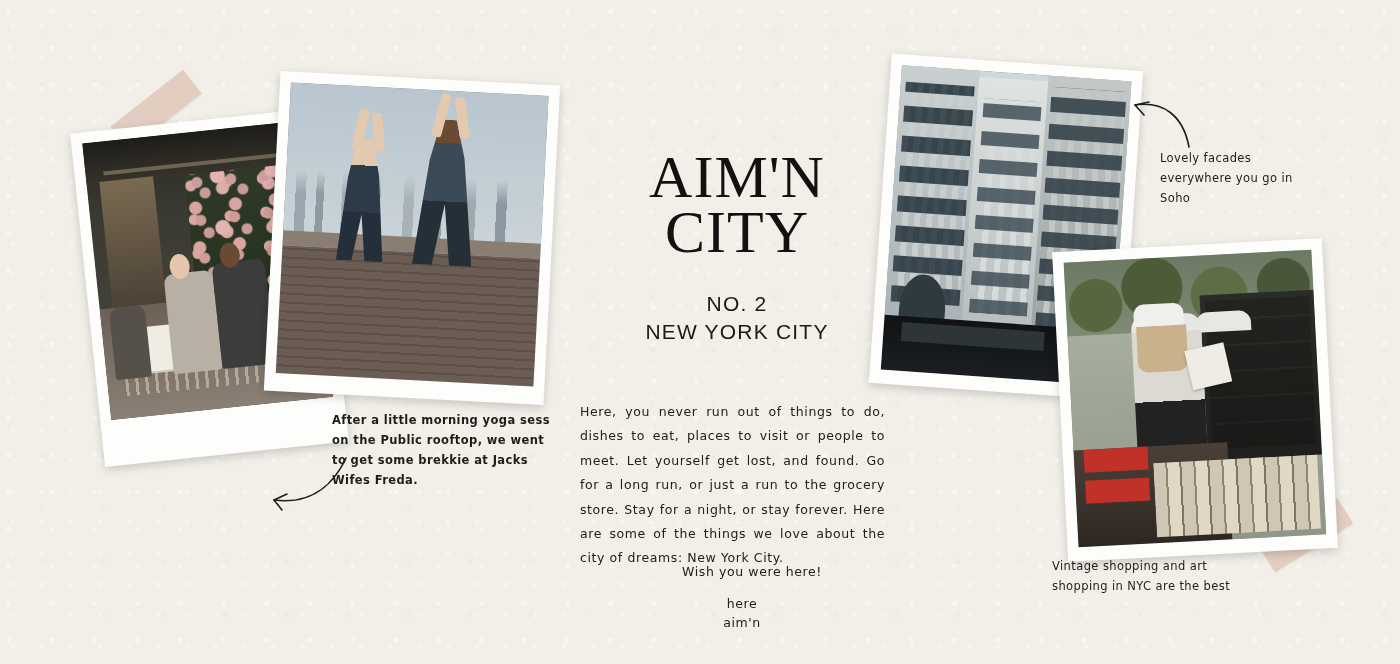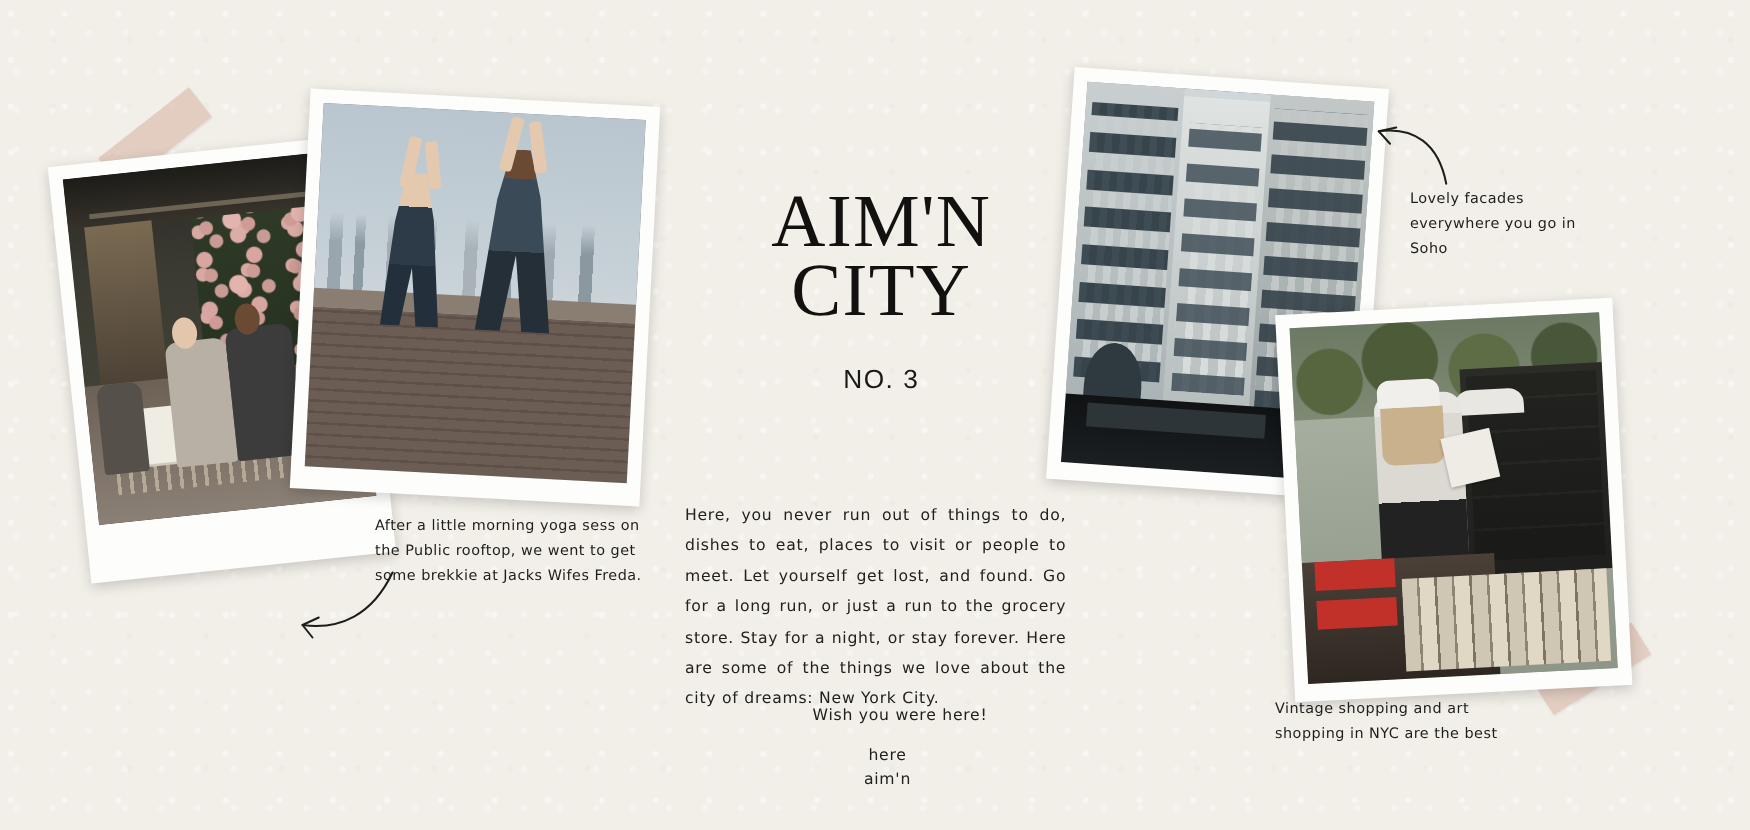--- a/index.html
+++ b/index.html
@@ -14,21 +14,21 @@
   
   .paper-texture{
     position:absolute; inset:0;
     background-image:
       radial-gradient(circle at 20% 30%, rgba(255,255,255,.55) 0 2px, transparent 3px),
       radial-gradient(circle at 70% 60%, rgba(0,0,0,.02) 0 2px, transparent 3px),
       radial-gradient(circle at 45% 85%, rgba(255,255,255,.4) 0 2px, transparent 3px);
     background-size:43px 37px, 61px 53px, 29px 31px;
     opacity:.8; pointer-events:none;
   }
-  .stage { position:absolute; inset:0; }
+  .stage { position:absolute; inset:0;margin-left:32px; }
 
   
   .polaroid {
     position:absolute;
     background:#fdfdfb;
     box-shadow:0 3px 10px rgba(0,0,0,.18);
     padding:12px 12px 12px 12px;
   }
   .polaroid .photo {
     width:100%; height:100%;
@@ -203,21 +203,21 @@
   .body-copy{
     position:absolute; left:548px; top:400px; width:305px;
     text-align:justify;
   }
   .wish{ position:absolute; left:620px; top:560px; width:200px; text-align:center; }
   .sign-off{ position:absolute; left:640px; top:595px; width:140px; text-align:center; line-height:1.5; }
 
   
   .caption{ position:absolute; font-family:"DejaVu Sans", sans-serif; font-size:11.5px;
     line-height:1.75; color:#1d1d1a; letter-spacing:.4px; }
-  #cap1{ left:300px; top:410px; width:230px; }
+  #cap1{ left:300px; top:410px; width:230px;font-weight:bold; }
   #cap2{ left:1128px; top:148px; width:140px; }
   #cap3{ left:1020px; top:556px; width:200px; }
 
   
   .arrow{ position:absolute; }
 </style>
 </head>
 <body>
 
 <div class="paper-texture"></div>
@@ -289,21 +289,22 @@
       <div class="prints"></div>
     </div>
   </div>
 
   <div class="center">
     <h1 class="title">
       <span>AIM'N</span>
       <span>CITY</span>
     </h1>
     <div class="subtitle">
-      <span>NO. 3</span>
+      <span>NO. 2</span>
+      <span>NEW YORK CITY</span>
     </div>
   </div>
 
   <div class="handwrite body-copy">Here, you never run out of things to do, dishes to eat, places to visit or people to meet. Let yourself get lost, and found. Go for a long run, or just a run to the grocery store. Stay for a night, or stay forever. Here are some of the things we love about the city of dreams: New York City.</div>
   <div class="handwrite wish">Wish you were here!</div>
   <div class="handwrite sign-off">
     <div>here</div>
     <div>aim'n</div>
   </div>
 

